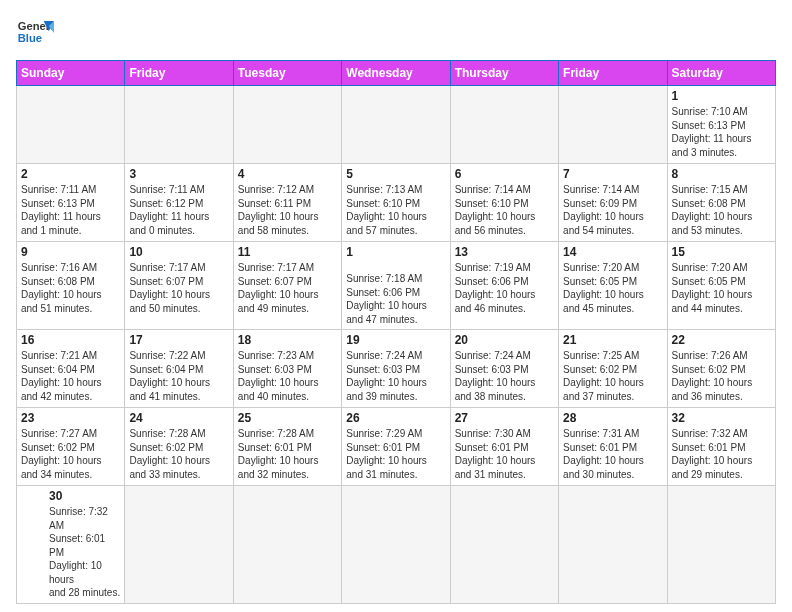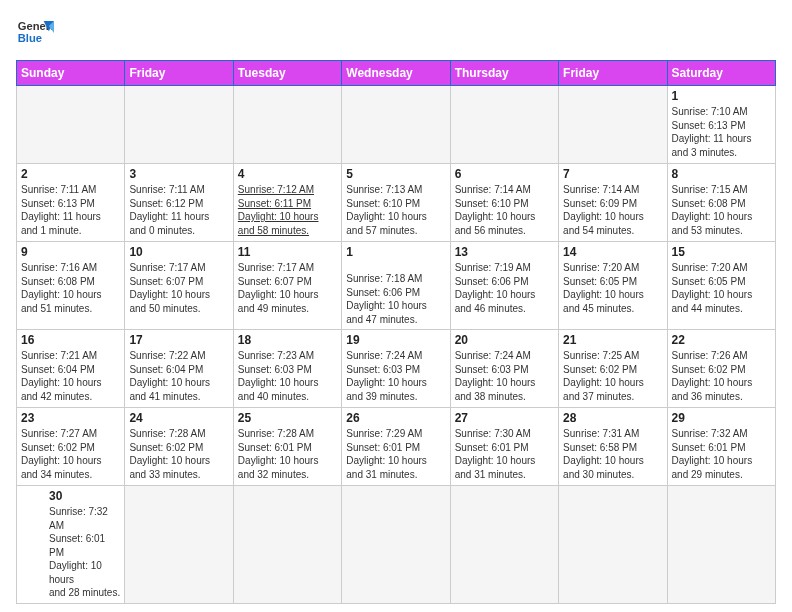--- a/index.html
+++ b/index.html
@@ -149,21 +149,21 @@
           </td>
           <td>
             <span class="day-num">3</span>
             <div class="day-info" style="white-space: pre-line;">Sunrise: 7:11 AM
 Sunset: 6:12 PM
 Daylight: 11 hours
 and 0 minutes.</div>
           </td>
           <td>
             <span class="day-num">4</span>
-            <div class="day-info" style="white-space: pre-line; text-decoration: underline;">Sunrise: 7:12 AM
+            <div class="day-info" style="white-space: pre-line;">Sunrise: 7:12 AM
 Sunset: 6:11 PM
 Daylight: 10 hours
 and 58 minutes.</div>
           </td>
           <td>
             <span class="day-num">5</span>
             <div class="day-info" style="white-space: pre-line;">Sunrise: 7:13 AM
 Sunset: 6:10 PM
 Daylight: 10 hours
 and 57 minutes.</div>
@@ -324,26 +324,26 @@
           <td>
             <span class="day-num">27</span>
             <div class="day-info" style="white-space: pre-line;">Sunrise: 7:30 AM
 Sunset: 6:01 PM
 Daylight: 10 hours
 and 31 minutes.</div>
           </td>
           <td>
             <span class="day-num">28</span>
             <div class="day-info" style="white-space: pre-line;">Sunrise: 7:31 AM
-Sunset: 6:58 PM
+Sunset: 6:01 PM
 Daylight: 10 hours
 and 30 minutes.</div>
           </td>
           <td>
-            <span class="day-num">29</span>
+            <span class="day-num">32</span>
             <div class="day-info" style="white-space: pre-line;">Sunrise: 7:32 AM
 Sunset: 6:01 PM
 Daylight: 10 hours
 and 29 minutes.</div>
           </td>
         </tr>
         <tr class="last-row">
           <td>
             <span class="day-num">30</span>
             <div class="day-info" style="white-space: pre-line;">Sunrise: 7:32 AM

